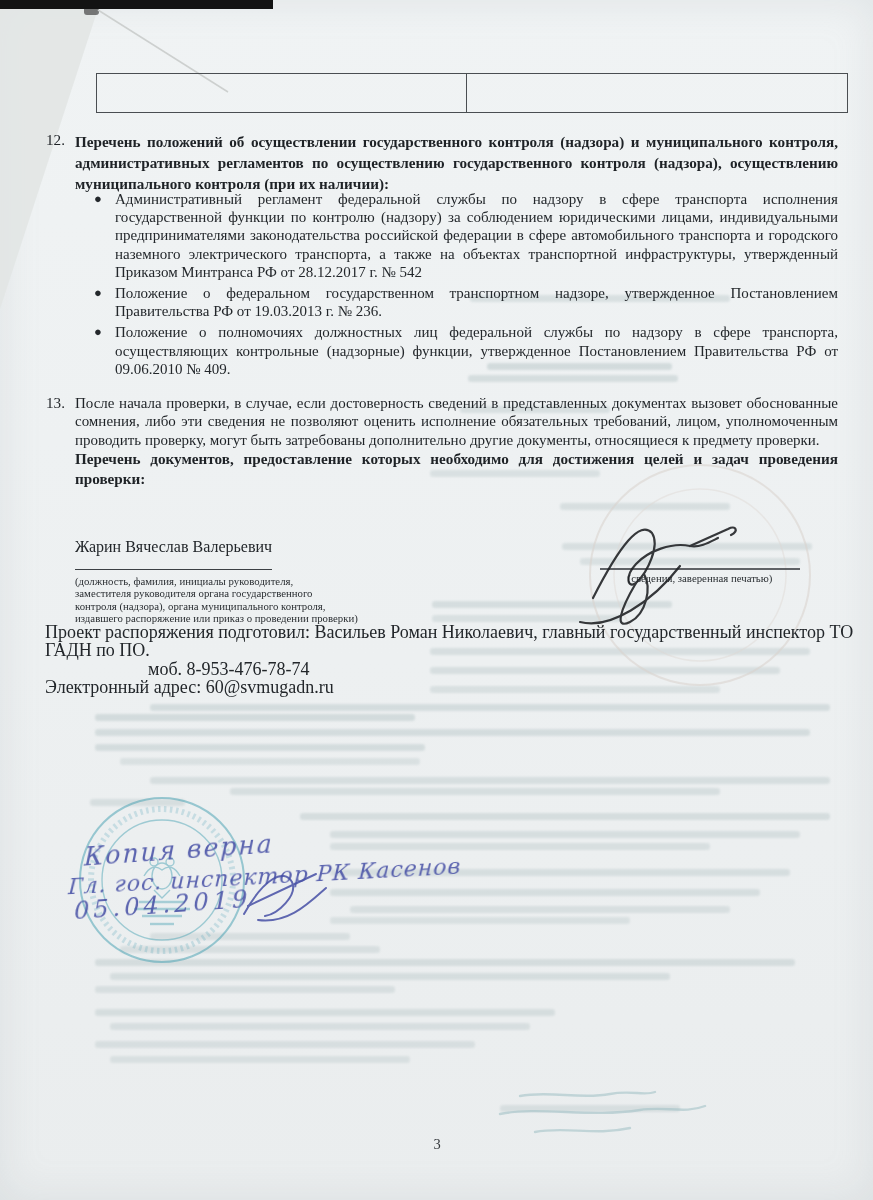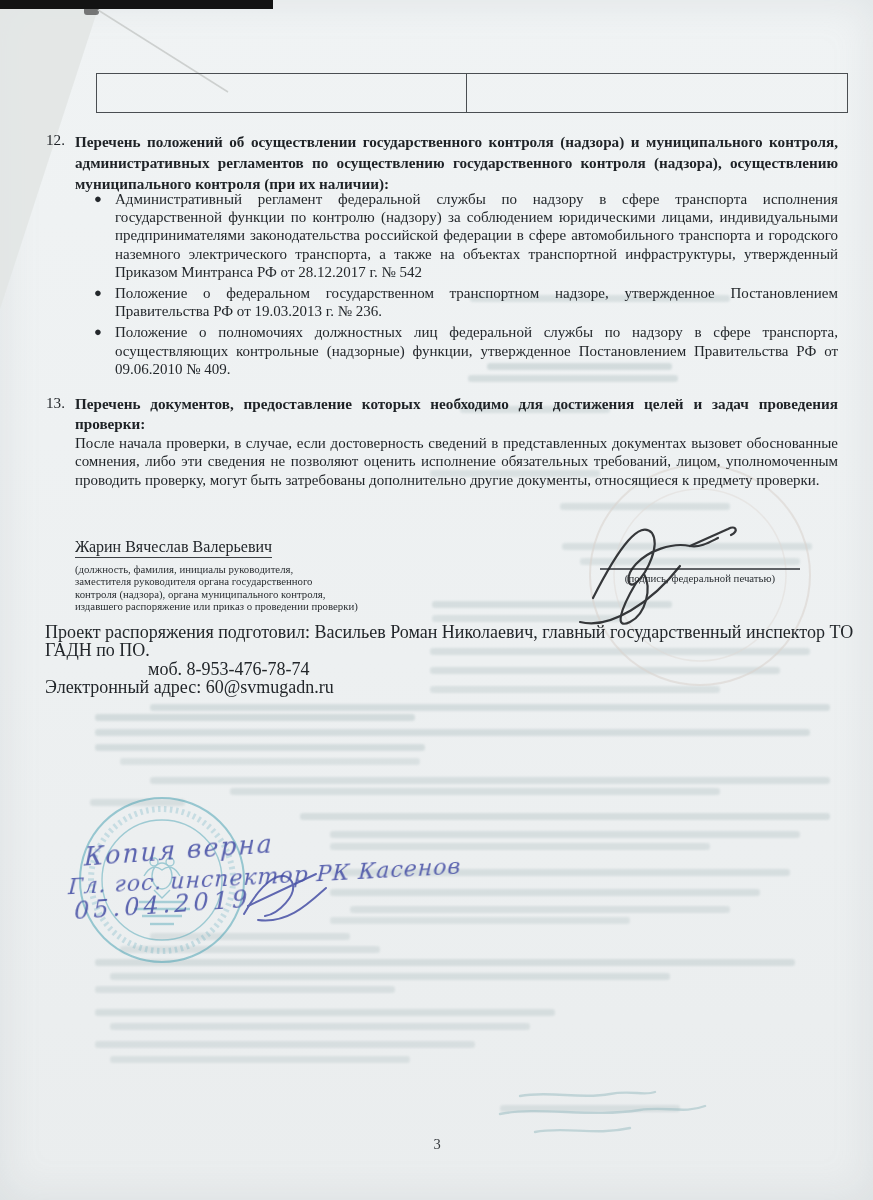--- a/index.html
+++ b/index.html
@@ -30,21 +30,21 @@
   .bold{font-weight:bold;font-family:Liberation Serif, serif;}
   #item12 .txt{font-size:15.2px;line-height:21px;}
   #item13 .t1{font-size:15.2px;line-height:20px;font-weight:bold;}
   #item13 .t2{font-size:15px;line-height:18.4px;font-weight:normal;}
   .bullets{position:absolute;left:92px;top:190px;width:746px;color:#23272b;}
   .brow{position:relative;margin-bottom:3px;}
   .bmark{position:absolute;left:2px;top:1px;font-size:13px;}
   .btxt{margin-left:23px;width:723px;text-align:justify;font-size:15px;line-height:18.2px;}
   .sig{position:absolute;left:75px;top:535px;color:#22262a;}
   .sig .pos{font-size:16px;}
-  .sig .name{font-size:16px;margin-top:3px;display:inline-block;border-bottom:1.2px solid #3c4044;padding-bottom:1px;}
+  .sig .name{font-size:16px;margin-top:3px;display:inline-block;border-bottom:1.2px solid #3c4044;padding-bottom:13px;}
   .sig .caps{margin-top:5px;font-size:10.8px;line-height:12.3px;color:#2a2e32;}
   .rule-right{position:absolute;left:600px;top:568px;width:200px;height:1.5px;background:#45494d;opacity:.85;}
   .cap-right{position:absolute;left:596px;top:572px;width:208px;text-align:center;font-size:10.8px;color:#2a2e32;}
   .footer{position:absolute;left:45px;top:623px;font-size:18px;line-height:18.3px;color:#22262a;}
   .footer .ind{padding-left:103px;}
   .pageno{position:absolute;left:425px;top:1136px;width:24px;text-align:center;font-size:14.5px;color:#33373b;}
   
   .hand{position:absolute;font-family:"DejaVu Serif", serif;font-style:italic;color:#4750a6;opacity:.88;
     filter:blur(.2px);white-space:nowrap;}
   .h1{left:84px;top:836px;font-size:25px;transform:rotate(-4deg) skewX(-6deg);letter-spacing:2px;}
@@ -131,36 +131,36 @@
       <div class="btxt">Положение о федеральном государственном транспортном надзоре, утвержденное Постановлением Правительства РФ от 19.03.2013 г. № 236.</div>
     </div>
     <div class="brow">
       <span class="bmark">●</span>
       <div class="btxt">Положение о полномочиях должностных лиц федеральной службы по надзору в сфере транспорта, осуществляющих контрольные (надзорные) функции, утвержденное Постановлением Правительства РФ от 09.06.2010 № 409.</div>
     </div>
   </div>
 
   <div class="numitem" id="item13" style="left:46px;top:394px;width:792px;">
     <span class="num">13.</span>
+    <div class="txt t2">После начала проверки, в случае, если достоверность сведений в представленных документах вызовет обоснованные сомнения, либо эти сведения не позволяют оценить исполнение обязательных требований, лицом, уполномоченным проводить проверку, могут быть затребованы дополнительно другие документы, относящиеся к предмету проверки.</div>
     <div class="txt t1">Перечень документов, предоставление которых необходимо для достижения целей и задач проведения проверки:</div>
-    <div class="txt t2">После начала проверки, в случае, если достоверность сведений в представленных документах вызовет обоснованные сомнения, либо эти сведения не позволяют оценить исполнение обязательных требований, лицом, уполномоченным проводить проверку, могут быть затребованы дополнительно другие документы, относящиеся к предмету проверки.</div>
   </div>
 
   <div class="sig">
     <div class="name">Жарин Вячеслав Валерьевич</div>
     <div class="caps">
       <div>(должность, фамилия, инициалы руководителя,</div>
       <div>заместителя руководителя органа государственного</div>
       <div>контроля (надзора), органа муниципального контроля,</div>
       <div>издавшего распоряжение или приказ о проведении проверки)</div>
     </div>
   </div>
 
   <div class="rule-right"></div>
-  <div class="cap-right">(подпись, федеральной печатью)</div>
+  <div class="cap-right">(сведения, заверенная печатью)</div>
   <svg style="left:560px;top:500px;" width="260" height="160">
     <g fill="none" stroke="#1d1f22" stroke-width="2.2" stroke-linecap="round" opacity="0.88">
       <path d="M33,98 C60,45 80,20 92,33 C100,45 88,72 76,83 C68,89 64,77 76,64 C88,51 112,42 130,46 C140,48 150,42 158,38"></path>
       <path d="M76,83 C60,110 54,130 70,122 C86,114 92,88 84,74"></path>
       <path d="M20,122 C50,130 92,102 120,66"></path>
       <path d="M130,46 L168,29 C176,25 179,31 171,35"></path>
     </g>
   </svg>
 
   <div class="footer">

